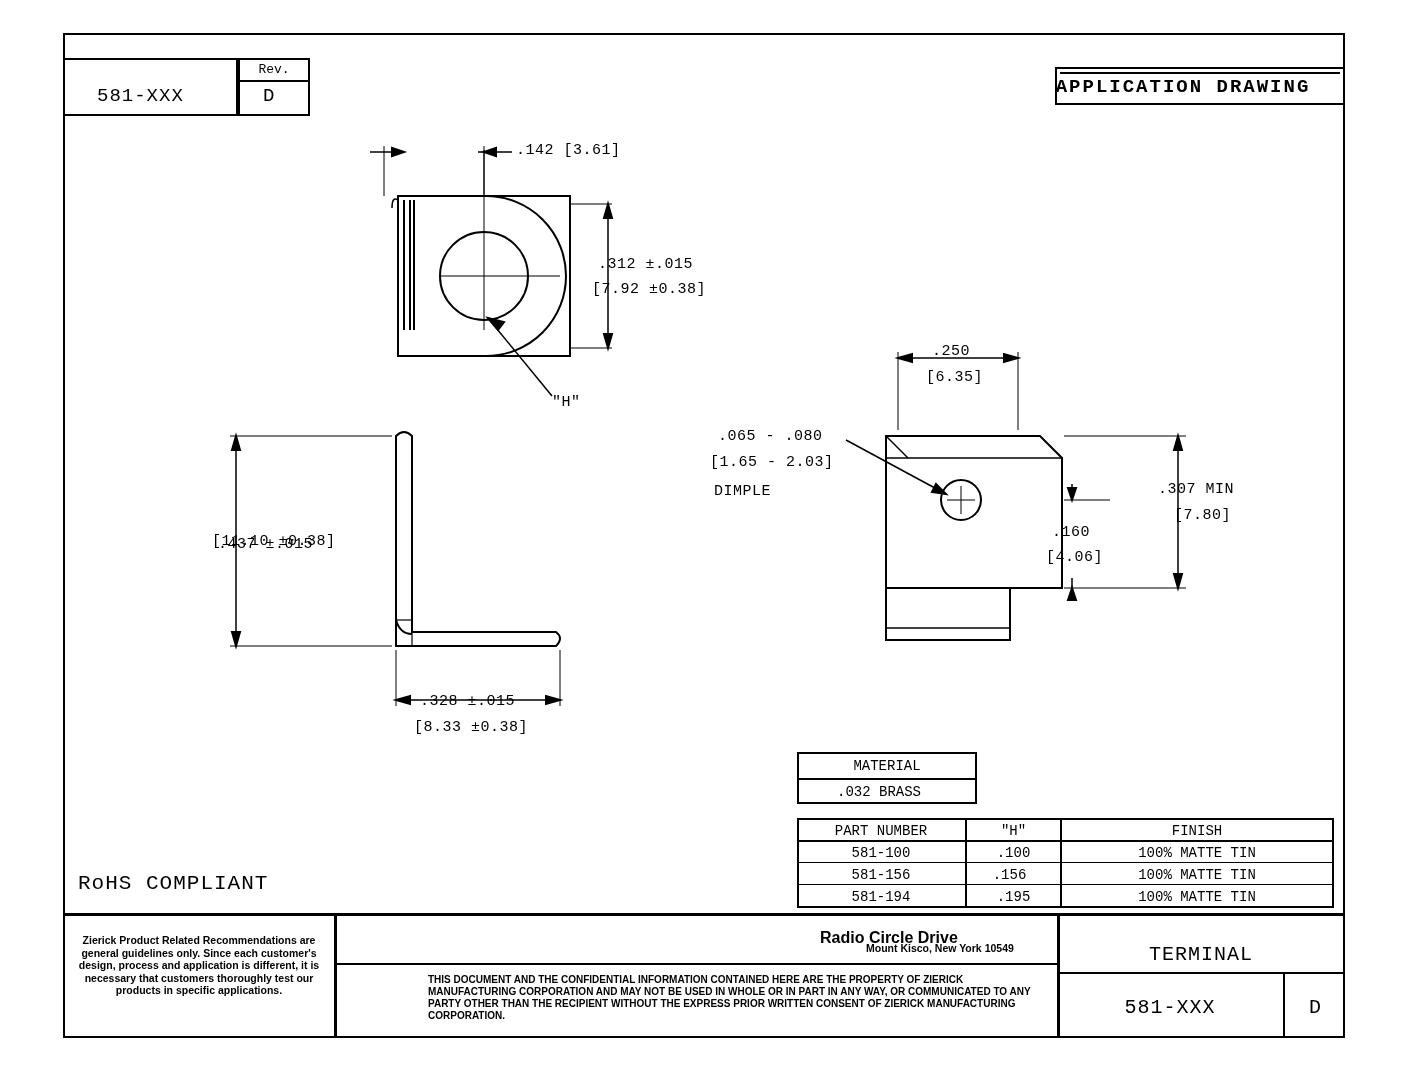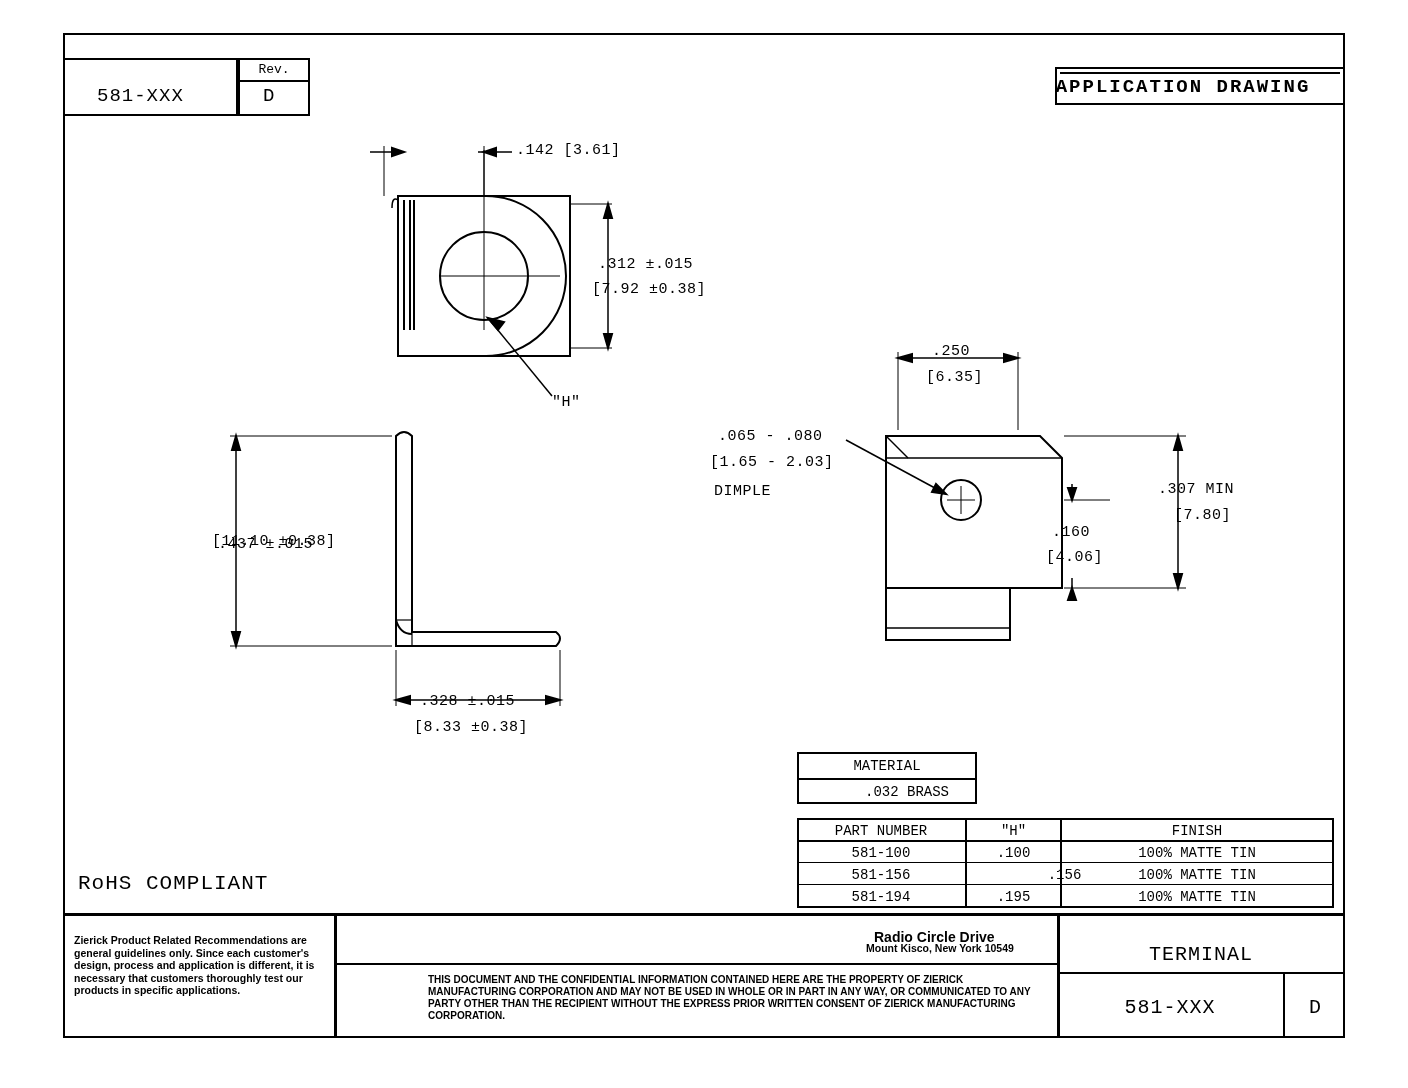--- a/index.html
+++ b/index.html
@@ -134,58 +134,58 @@
   <div class="txt dim" style="left:710px;top:454px;">[1.65 - 2.03]</div>
   <div class="txt dim" style="left:714px;top:483px;">DIMPLE</div>
   <div class="txt dim" style="left:1158px;top:481px;">.307 MIN</div>
   <div class="txt dim" style="left:1174px;top:507px;">[7.80]</div>
   <div class="txt dim" style="left:1052px;top:524px;">.160</div>
   <div class="txt dim" style="left:1046px;top:549px;">[4.06]</div>
 
   <div class="box" style="left:797px;top:752px;width:180px;height:52px;"></div>
   <div class="ln" style="left:799px;top:778px;width:176px;height:2px;"></div>
   <div class="tblcell" style="left:797px;top:758px;width:180px;">MATERIAL</div>
-  <div class="tblcell" style="left:797px;top:784px;width:164px;padding-left:28px;">.032 BRASS</div>
+  <div class="tblcell" style="left:797px;top:784px;width:164px;">.032 BRASS</div>
 
   <div class="box" style="left:797px;top:818px;width:537px;height:90px;"></div>
   <div class="ln" style="left:799px;top:840px;width:533px;height:2px;"></div>
   <div class="ln" style="left:799px;top:862px;width:533px;height:1px;"></div>
   <div class="ln" style="left:799px;top:884px;width:533px;height:1px;"></div>
   <div class="ln" style="left:965px;top:820px;width:2px;height:86px;"></div>
   <div class="ln" style="left:1060px;top:820px;width:2px;height:86px;"></div>
 
   <div class="tblcell" style="left:797px;top:823px;width:168px;">PART NUMBER</div>
   <div class="tblcell" style="left:967px;top:823px;width:93px;">"H"</div>
   <div class="tblcell" style="left:1062px;top:823px;width:270px;">FINISH</div>
 
   <div class="tblcell" style="left:797px;top:845px;width:168px;">581-100</div>
   <div class="tblcell" style="left:967px;top:845px;width:93px;">.100</div>
   <div class="tblcell" style="left:1062px;top:845px;width:270px;">100% MATTE TIN</div>
 
   <div class="tblcell" style="left:797px;top:867px;width:168px;">581-156</div>
-  <div class="tblcell" style="left:1018px;top:867px;width:93px;">.156</div>
+  <div class="tblcell" style="left:963px;top:867px;width:93px;">.156</div>
   <div class="tblcell" style="left:1062px;top:867px;width:270px;">100% MATTE TIN</div>
 
   <div class="tblcell" style="left:797px;top:889px;width:168px;">581-194</div>
   <div class="tblcell" style="left:967px;top:889px;width:93px;">.195</div>
   <div class="tblcell" style="left:1062px;top:889px;width:270px;">100% MATTE TIN</div>
 
   <div class="txt" style="left:78px;top:872px;font-size:21px;letter-spacing:1px;">RoHS COMPLIANT</div>
 
   <div class="ln" style="left:63px;top:913px;width:1282px;height:3px;"></div>
   <div class="ln" style="left:334px;top:913px;width:3px;height:125px;"></div>
   <div class="ln" style="left:1057px;top:913px;width:3px;height:125px;"></div>
   <div class="ln" style="left:1057px;top:972px;width:288px;height:2px;"></div>
   <div class="ln" style="left:1283px;top:972px;width:2px;height:66px;"></div>
   <div class="ln" style="left:337px;top:963px;width:720px;height:2px;"></div>
 
-  <div style="position:absolute;left:74px;top:934px;width:250px;font-family:'Liberation Sans',sans-serif;font-size:10.5px;line-height:12.5px;font-weight:bold;color:#000;">Zierick Product Related Recommendations are general guidelines only. Since each customer's design, process and application is different, it is necessary that customers thoroughly test our products in specific applications.</div>
+  <div style="position:absolute;left:74px;top:934px;width:250px;font-family:'Liberation Sans',sans-serif;font-size:10.5px;line-height:12.5px;font-weight:bold;color:#000;text-align:center;">Zierick Product Related Recommendations are general guidelines only. Since each customer's design, process and application is different, it is necessary that customers thoroughly test our products in specific applications.</div>
 
 
-  <div class="txt" style="left:874px;top:929px;font-size:14px;font-weight:bold;font-family:'Liberation Sans',sans-serif;">Radio Circle Drive</div>
+  <div class="txt" style="left:820px;top:929px;font-size:16px;font-weight:bold;font-family:'Liberation Sans',sans-serif;">Radio Circle Drive</div>
   <div class="txt" style="left:866px;top:942px;font-size:10.5px;font-weight:bold;font-family:'Liberation Sans',sans-serif;">Mount Kisco, New York 10549</div>
 
   <div style="position:absolute;left:428px;top:974px;width:620px;font-family:'Liberation Sans',sans-serif;font-size:10px;line-height:12px;font-weight:bold;color:#000;">THIS DOCUMENT AND THE CONFIDENTIAL INFORMATION CONTAINED HERE ARE THE PROPERTY OF ZIERICK MANUFACTURING CORPORATION AND MAY NOT BE USED IN WHOLE OR IN PART IN ANY WAY, OR COMMUNICATED TO ANY PARTY OTHER THAN THE RECIPIENT WITHOUT THE EXPRESS PRIOR WRITTEN CONSENT OF ZIERICK MANUFACTURING CORPORATION.</div>
 
   <div class="txt ctr" style="left:1057px;top:943px;width:288px;font-size:20px;letter-spacing:1px;">TERMINAL</div>
 
   <div class="txt ctr" style="left:1057px;top:996px;width:226px;font-size:20px;letter-spacing:1px;">581-XXX</div>
   <div class="txt ctr" style="left:1285px;top:996px;width:60px;font-size:20px;">D</div>
 
 </div>

